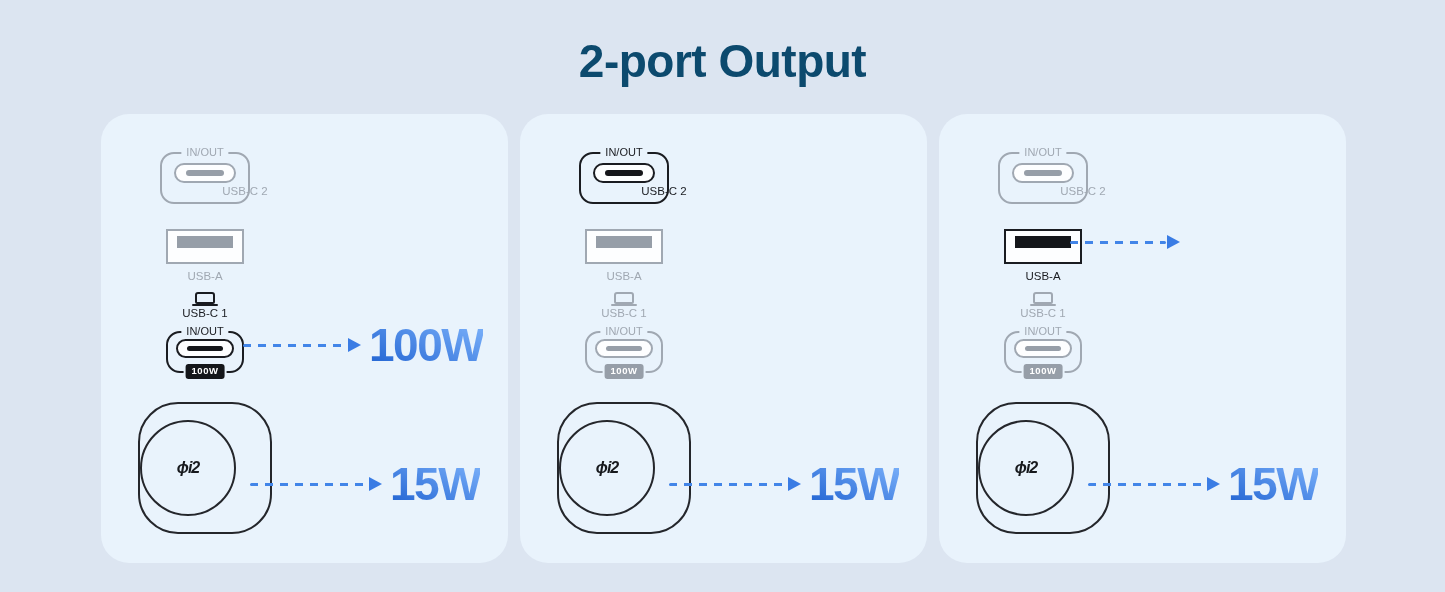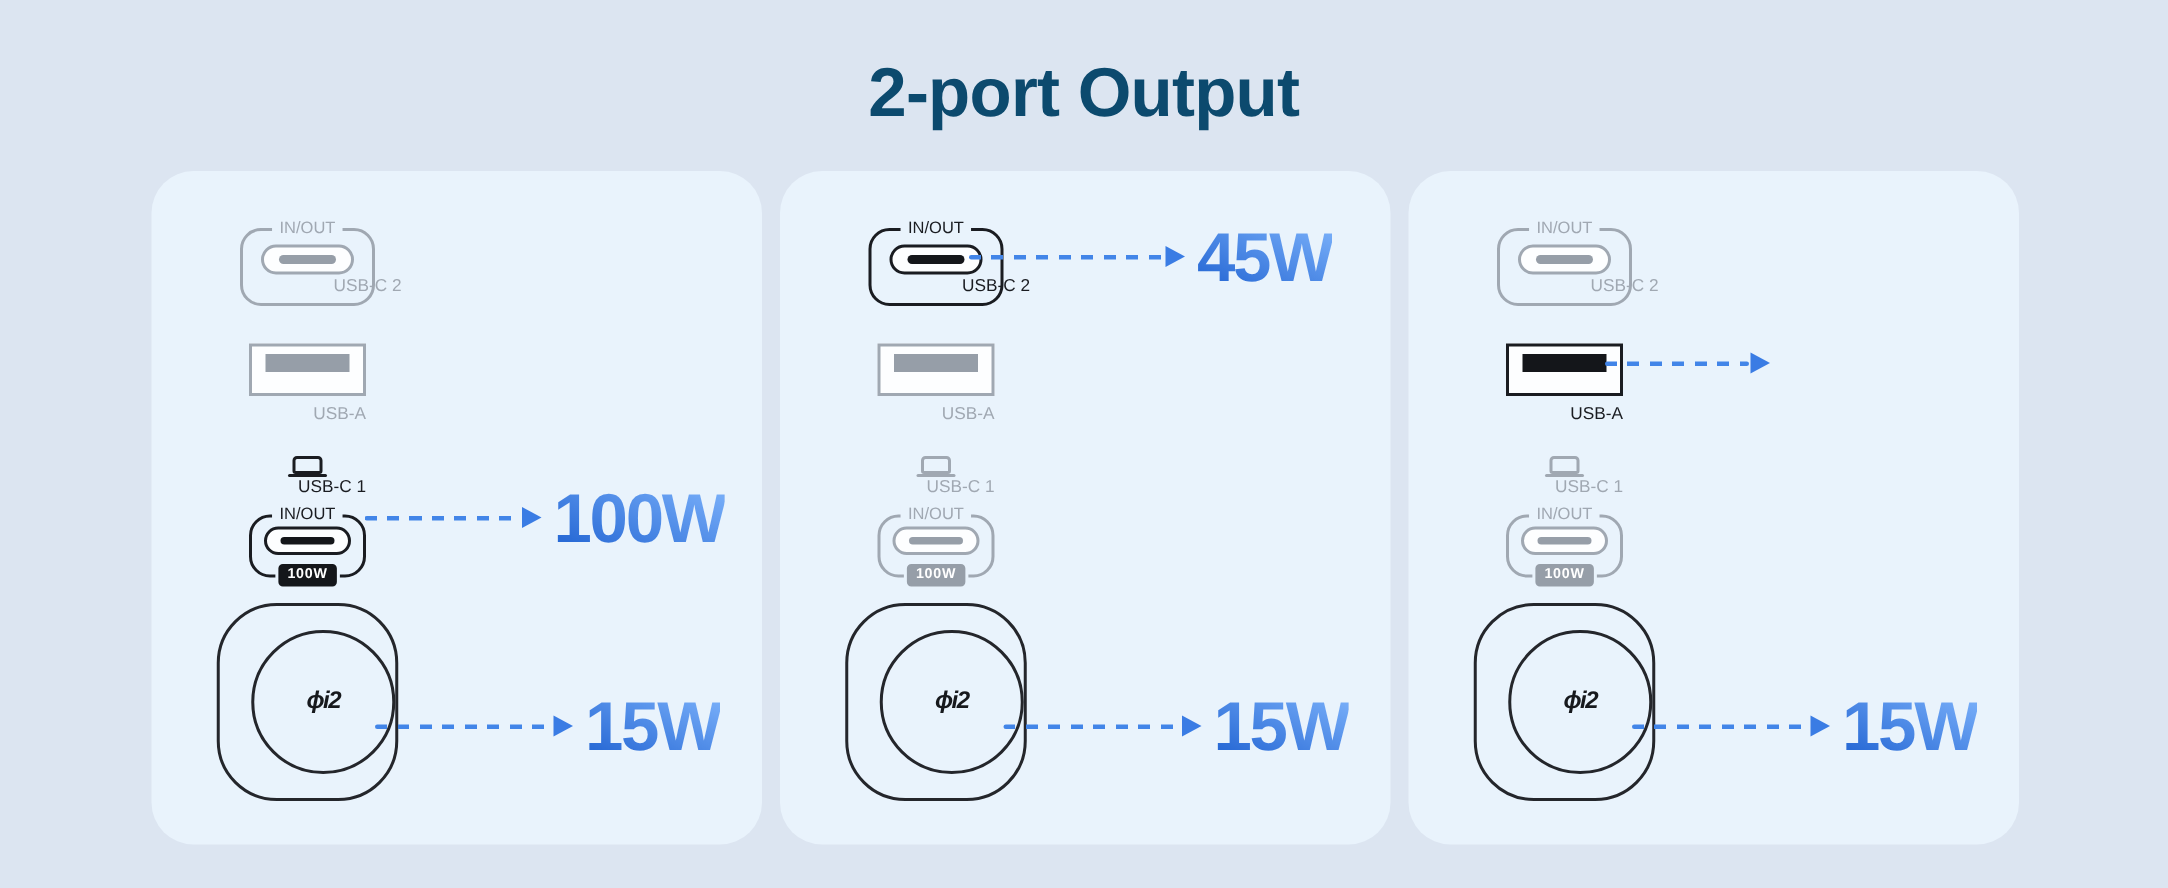--- a/index.html
+++ b/index.html
@@ -16,21 +16,21 @@
   .panels{display:flex;gap:12px;margin:25px 0 0 101px;}
   .panel{
     position:relative;width:407px;height:449px;flex:0 0 auto;
     background:#e9f3fc;border-radius:28px;
   }
   
   .block{position:absolute;left:104px;transform:translateX(-50%);--c:#a0a8b2;--fill:#969ea8;color:var(--c);}
   .state-active{--c:#1a1c21;--fill:#14161a;}
   .b-usbc2{top:38px;}
   .b-usba{top:115px;}
-  .b-usbc1{top:190px;}
+  .b-usbc1{top:178px;}
   .b-wireless{top:288px;--c:#24262b;--fill:#1c1e22;}
 
   .cbox{position:relative;border:2px solid var(--c);border-radius:14px;background:transparent;}
   .c2box{width:86px;height:48px;}
   .c1box{width:74px;height:38px;margin-top:10px;}
   .inout{
     position:absolute;top:-8px;left:50%;transform:translateX(-50%);
     background:#e9f3fc;padding:0 5px;font-size:11px;white-space:nowrap;line-height:1.2;
   }
   .pill{
@@ -49,33 +49,33 @@
   .badge{
     position:absolute;bottom:-10px;left:50%;transform:translateX(-50%);
     background:var(--fill);color:#ffffff;font-size:9.5px;font-weight:bold;
     padding:1.5px 6px;border-radius:5px;border:2.5px solid #e9f3fc;letter-spacing:.5px;line-height:1.3;
   }
   .uabox{
     width:74px;height:31px;border:2px solid var(--c);background:#fdfeff;
     display:flex;justify-content:center;
   }
   .uabar{width:56px;height:12px;margin-top:5px;background:var(--fill);}
-  .ualabel,.c1name{font-size:11.5px;text-align:right;margin-top:6px;white-space:nowrap;line-height:1.2;}
+  .ualabel,.c1name{font-size:11.5px;text-align:center;margin-top:6px;white-space:nowrap;line-height:1.2;}
   .c1name{margin-top:3px;}
   .laptop{
     position:relative;width:20px;height:12px;margin:0 auto;
     border:2px solid var(--c);border-radius:3px 3px 2px 2px;box-sizing:border-box;
   }
   .laptop::after{
     content:"";position:absolute;left:-5px;right:-5px;bottom:-4px;height:2.5px;
     background:var(--c);border-radius:2px;
   }
   .squircle{
-    width:121px;height:132px;border:2.5px solid var(--c);border-radius:40px;
-    display:flex;align-items:center;justify-content:flex-end;box-sizing:border-box;
+    width:134px;height:132px;border:2.5px solid var(--c);border-radius:40px;
+    display:flex;align-items:center;justify-content:flex-start;box-sizing:border-box;
   }
   .wcircle{
     width:96px;height:96px;border:2.5px solid var(--c);border-radius:50%;
     display:flex;align-items:center;justify-content:center;box-sizing:border-box;
   }
   .qilogo{font-size:16px;font-weight:bold;color:#17191d;letter-spacing:-1px;font-style:italic;}
 
   
   .callout{
     position:absolute;display:flex;align-items:center;transform:translateY(-50%);z-index:3;
@@ -182,25 +182,20 @@
         <span class="badge">100W</span>
       </div>
     </div>
     <div class="block b-wireless">
       <div class="squircle">
         <div class="wcircle">
           <span class="qilogo">ϕi2</span>
         </div>
       </div>
     </div>
-    <div class="callout at-usbc2">
-      <div class="dash"></div>
-      <div class="ahead"></div>
-      <span class="watt">45W</span>
-    </div>
     <div class="callout at-wireless">
       <div class="dash"></div>
       <div class="ahead"></div>
       <span class="watt">15W</span>
     </div>
   </section>
 
   <section class="panel">
     <div class="block b-usbc2 state-idle">
       <div class="cbox c2box">

